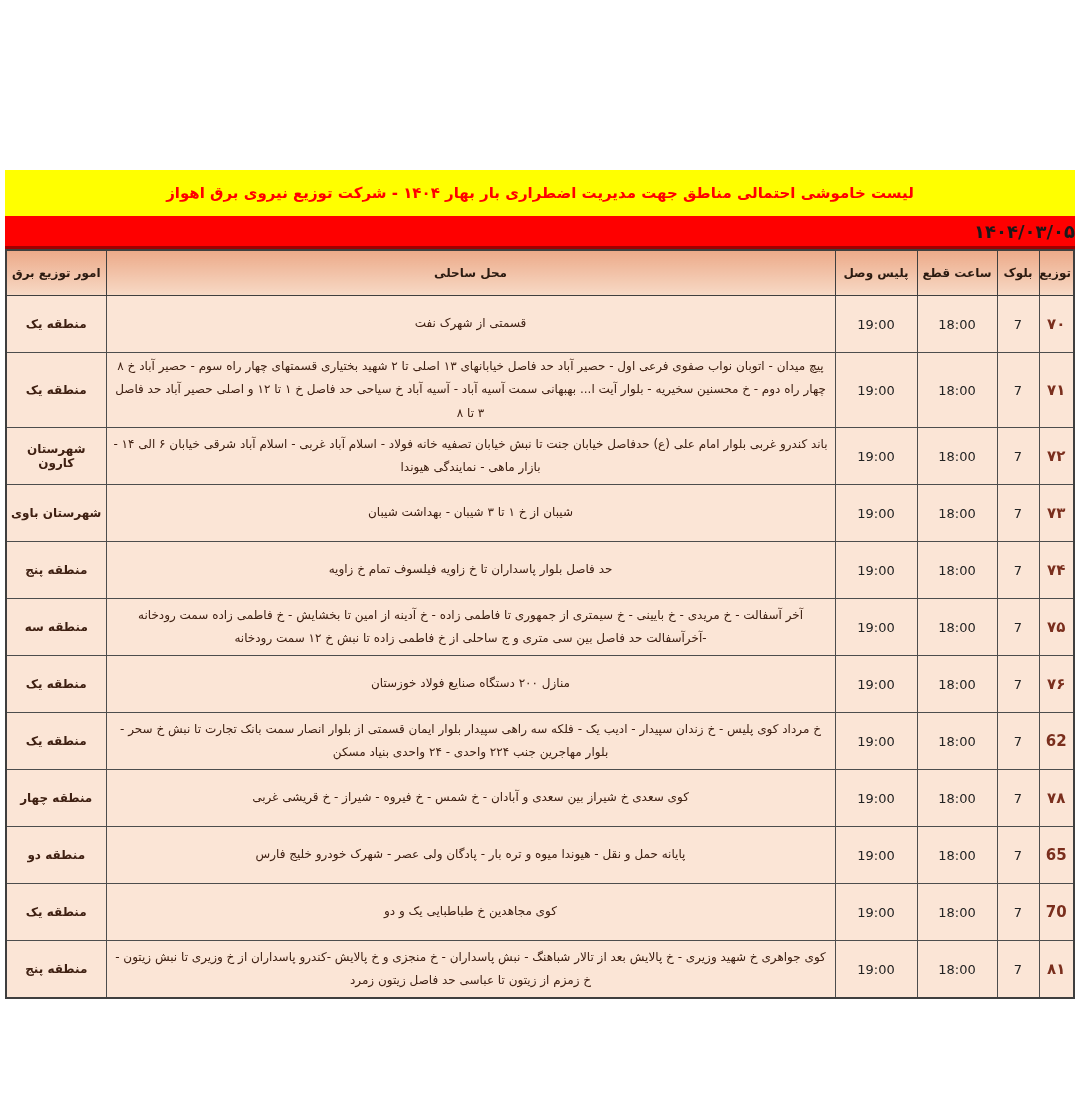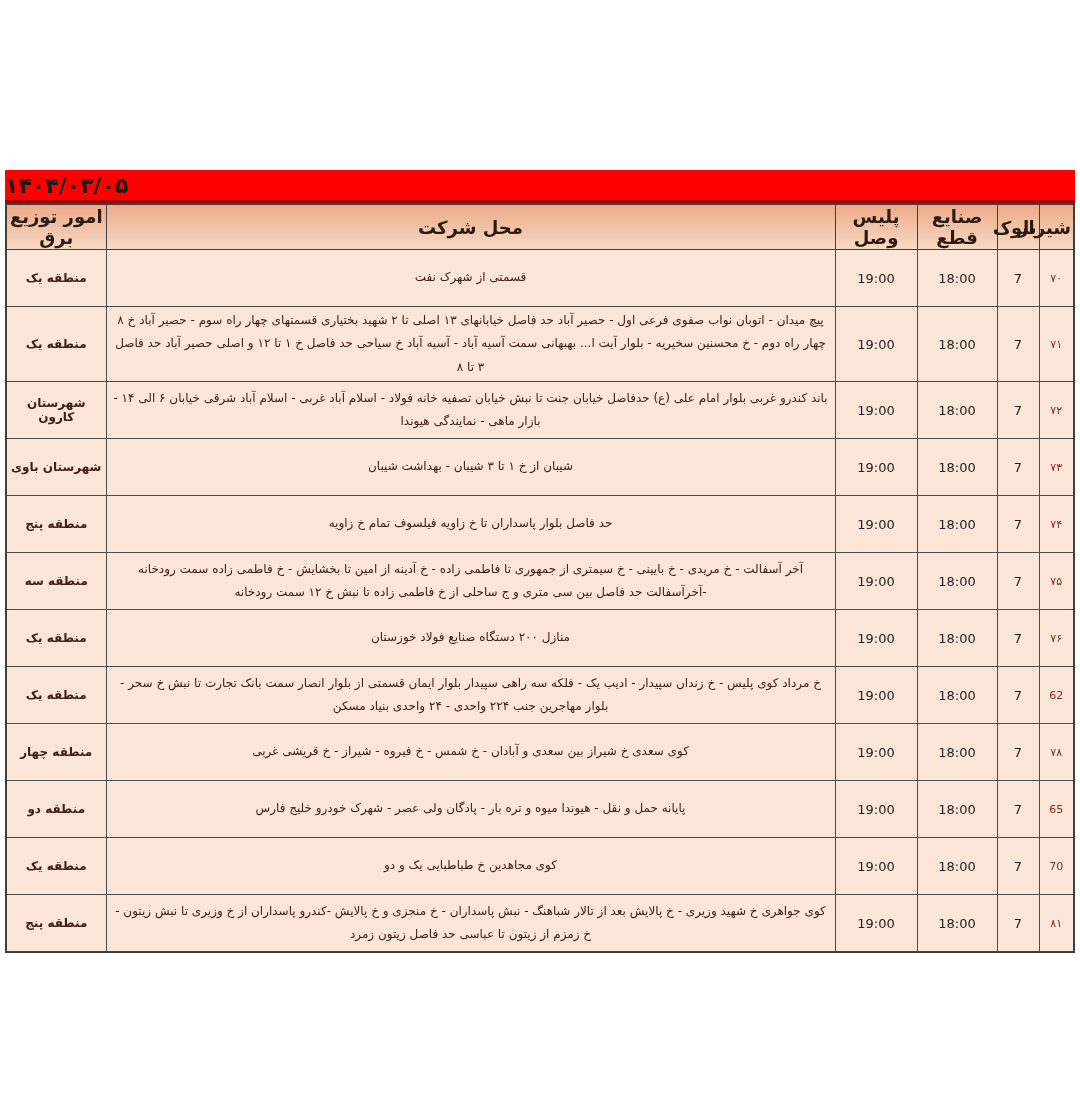--- a/index.html
+++ b/index.html
@@ -26,55 +26,55 @@
     font-weight: bold;
     font-size: 15px;
     direction: rtl;
   }
   .datebar {
     background: var(--date-bg, #fe0000);
     color: var(--date-text, #1a1a1a);
     height: 30px;
     display: flex;
     align-items: center;
-    justify-content: flex-end;
-    font-weight: bold;
-    font-size: 22px;
+    justify-content: flex-start;
+    font-weight: bold;
+    font-size: 18px;
     letter-spacing: 1px;
     direction: rtl;
     border-bottom: 3px solid #a00000;
   }
   table.outage {
     width: 100%;
     border-collapse: collapse;
     table-layout: fixed;
     direction: rtl;
     border: 2px solid #3f3f3f;
   }
   table.outage th {
     background: linear-gradient(to bottom, var(--header-top, #ecaa89), var(--header-bottom, #f7d9c5));
     border: 1px solid #3f3f3f;
     height: 24px;
-    font-size: 18px;
+    font-size: 12px;
     font-weight: bold;
     color: #2b1a10;
-    padding: 1px 2px;
+    padding: 10px 2px;
   }
   table.outage td {
     background: var(--row-bg, #fbe5d6);
     border: 1px solid #4d4d4d;
     text-align: center;
     vertical-align: middle;
     height: 52px;
     padding: 2px 4px;
     overflow: hidden;
   }
   td.row-no {
-    font-size: 11px;
-    font-weight: normal;
+    font-size: 15px;
+    font-weight: bold;
     color: var(--row-no-text, #7a2e1d);
   }
   td.block, td.time {
     font-size: 13px;
     font-weight: normal;
     color: var(--time-text, #232323);
     direction: ltr;
   }
   td.location {
     font-size: 12px;
@@ -88,41 +88,44 @@
     font-weight: bold;
     color: var(--location-text, #3f2012);
     padding: 2px 6px;
   }
 </style>
 </head>
 <body>
 
 <div class="page">
 
+  <div class="banner">
+    <span>لیست خاموشی احتمالی مناطق جهت مدیریت اضطراری بار بهار ۱۴۰۴ - شرکت توزیع نیروی برق اهواز</span>
+  </div>
 
   <div class="datebar">
     <span>۱۴۰۴/۰۳/۰۵</span>
   </div>
 
   <table class="outage">
     <colgroup>
       <col style="width:35px">
         <col style="width:42px">
         <col style="width:80px">
         <col style="width:82px">
         <col>
         <col style="width:100px">
     </colgroup>
     <thead>
       <tr>
-        <th>شیراز</th>
+        <th>توزیع</th>
         <th>بلوک</th>
-        <th>صنایع قطع</th>
+        <th>ساعت قطع</th>
         <th>پلیس وصل</th>
-        <th>محل شرکت</th>
+        <th>محل ساحلی</th>
         <th>امور توزیع برق</th>
       </tr>
     </thead>
     <tbody>
       <tr>
         <td class="row-no">۷۰</td>
         <td class="block">7</td>
         <td class="time">18:00</td>
         <td class="time">19:00</td>
         <td class="location">قسمتی از شهرک نفت</td>

